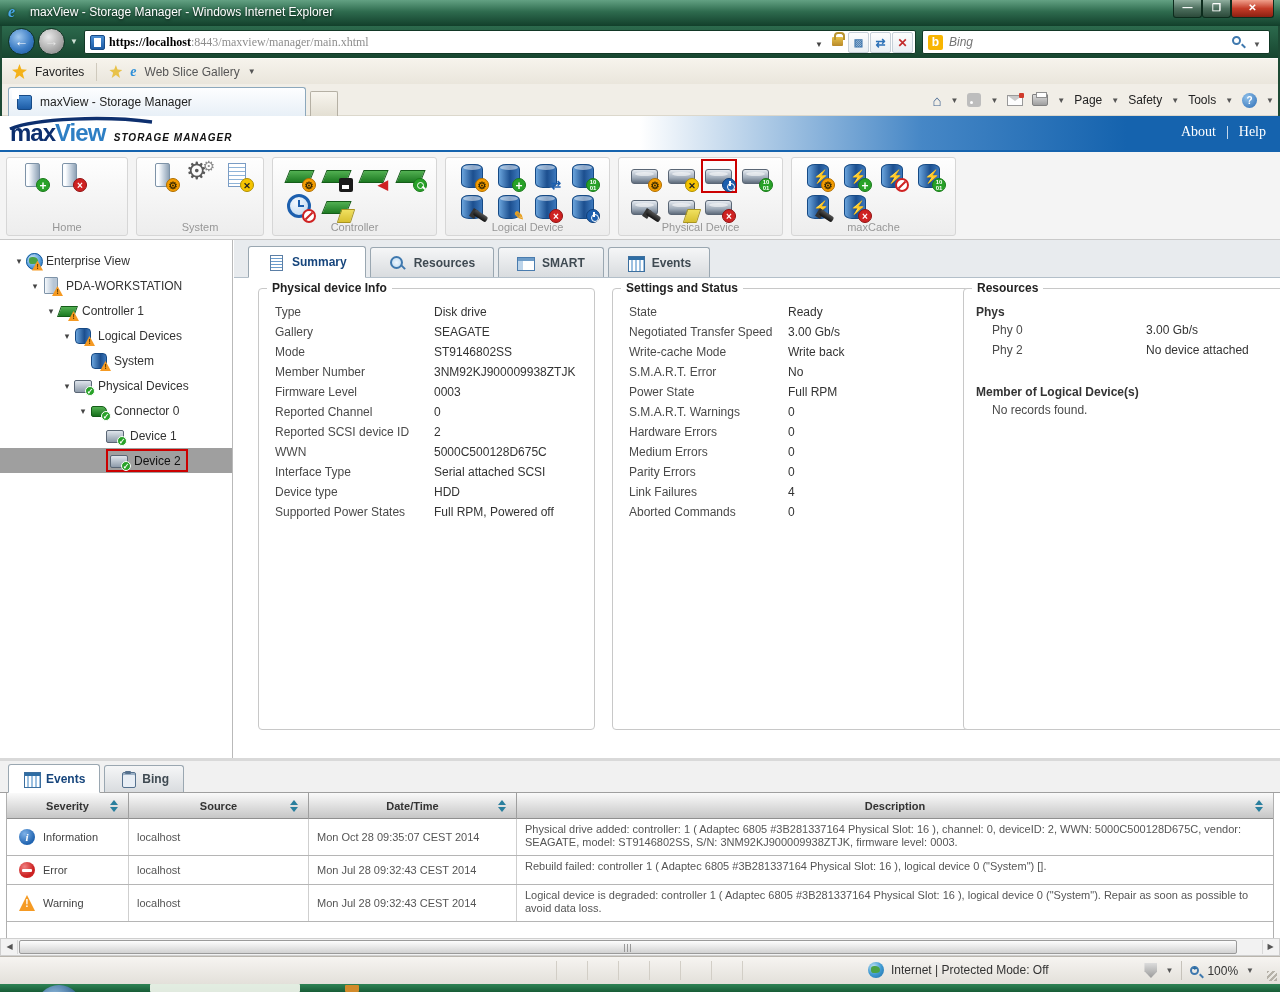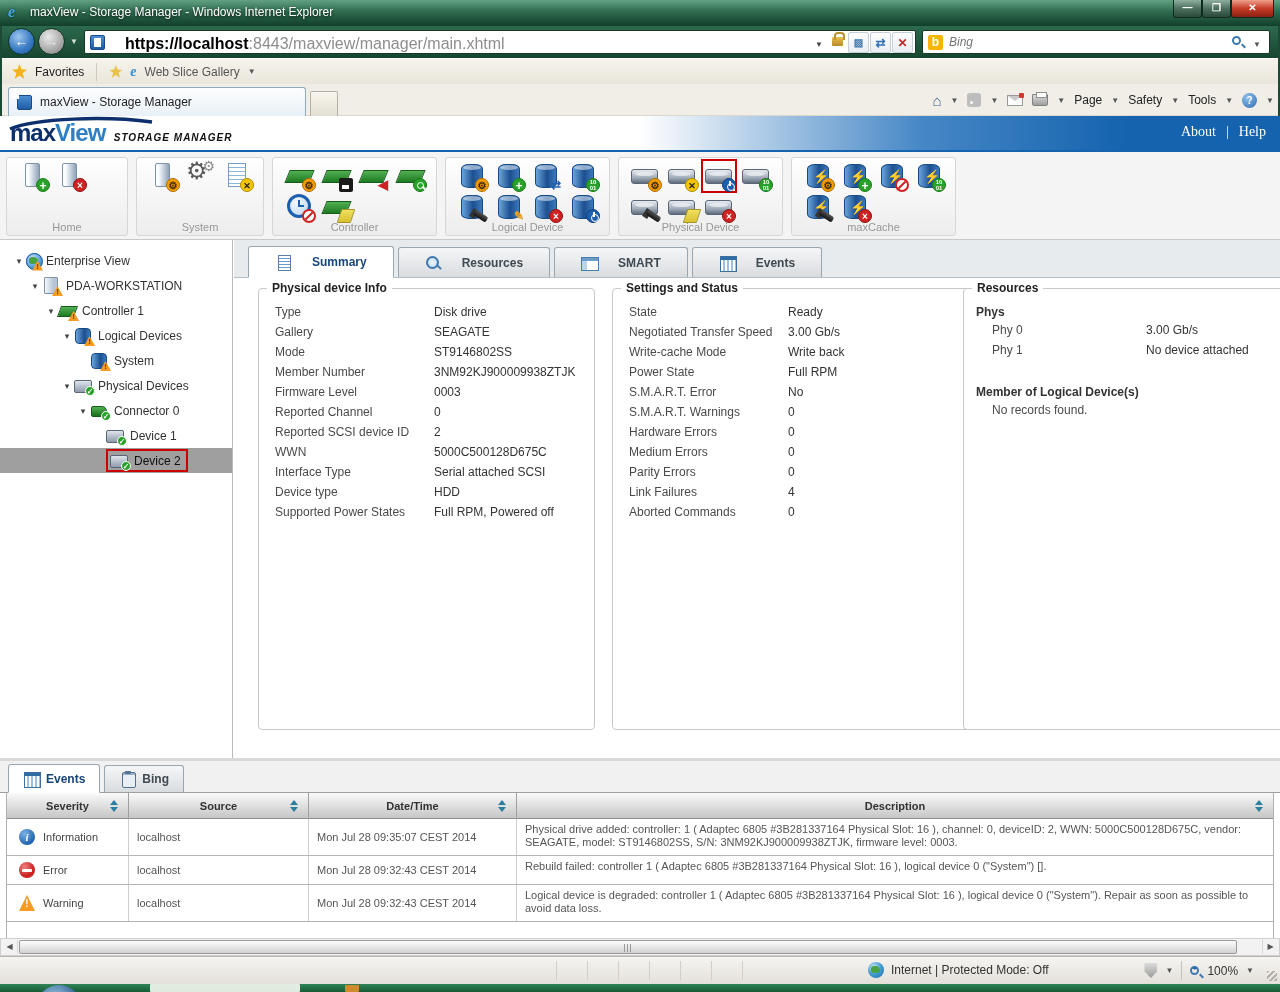--- a/index.html
+++ b/index.html
@@ -26,21 +26,21 @@
     text-align:center;color:#fff;font:bold 14px/25px "Liberation Sans",sans-serif;
     border:1px solid #0e3322;}
   .navbtn.back{left:8px;background:radial-gradient(circle at 38% 32%,#9cc6ee,#3b7cc4 55%,#1a5496);}
   .navbtn.fwd{left:38px;background:radial-gradient(circle at 38% 32%,#e9e9e9,#a8a8a8 60%,#7e7e7e);color:#e6e6e6;}
   .nav-chev{position:absolute;left:70px;top:11px;color:#cfe0d5;font-size:8px;}
   .urlfield{position:absolute;left:84px;top:4px;width:832px;height:24px;background:#fff;
     border:1px solid #123826;border-radius:2px;}
   .favicon{position:absolute;left:5px;top:4px;width:15px;height:15px;border-radius:2px;
     background:linear-gradient(#4b8fd4,#1d5ca6);border:1px solid #174a86;}
   .favicon::after{content:"";position:absolute;left:3px;top:2px;width:7px;height:9px;background:#fff;}
-  .url-text{position:absolute;left:40px;top:4px;font-size:16px;white-space:nowrap;}
+  .url-text{position:absolute;left:24px;top:4px;font-size:12px;white-space:nowrap;font-family:Liberation Serif, serif;}
   .url-host{color:#000;font-weight:bold;}
   .url-path{color:#8d8d8d;}
   .url-chev{position:absolute;right:92px;top:9px;color:#444;font-size:8px;}
   .lock-icon{position:absolute;right:72px;top:6px;width:11px;height:9px;background:linear-gradient(#e8c24a,#b8892a);
     border-radius:1px;}
   .lock-icon::before{content:"";position:absolute;left:2px;top:-5px;width:7px;height:6px;
     border:2px solid #b8942f;border-bottom:none;border-radius:4px 4px 0 0;}
   .url-btn{position:absolute;top:1px;width:21px;height:21px;border:1px solid #c6cfd8;border-radius:2px;
     background:linear-gradient(#fdfdfd,#e9eef3);text-align:center;font:bold 12px/20px "Liberation Sans",sans-serif;}
   .ub-compat{right:46px;color:#3f76ad;font-size:10px;}
@@ -178,21 +178,21 @@
     border:1px solid #145c18;border-radius:2px 5px 5px 2px;}
   .ov{position:absolute;z-index:2;text-align:center;}
   .ov-ok{right:-1px;bottom:-2px;width:10px;height:10px;border-radius:50%;background:#28a228;border:1px solid #fff;
     color:#fff;font-size:8px;line-height:9px;font-weight:bold;}
   .ov-warn{right:-1px;bottom:-2px;width:11px;height:10px;background:#f59a23;
     clip-path:polygon(50% 0,100% 100%,0 100%);color:#6b4200;font-size:8px;line-height:12px;font-weight:bold;}
 
   
   .content{position:absolute;left:234px;top:0;right:0;bottom:0;}
   .ctabs{height:38px;background:#e8ebee;border-bottom:1px solid #b3bfc9;display:flex;align-items:flex-end;padding-left:14px;gap:4px;}
-  .ctab{height:30px;display:flex;align-items:center;padding:0 26px;gap:14px;border:1px solid #9aa7b1;border-bottom:none;
+  .ctab{height:30px;display:flex;align-items:center;padding:0 18px;gap:2px;border:1px solid #9aa7b1;border-bottom:none;
     border-radius:3px 3px 0 0;background:linear-gradient(#f5f6f7,#d9dcdf);font-size:12px;font-weight:bold;color:#3f4a52;cursor:pointer;}
   .ctab.active{background:#fff;color:#16457c;height:32px;margin-bottom:-1px;border-bottom:1px solid #fff;}
   .tico{width:17px;height:16px;position:relative;display:inline-block;margin-right:6px;}
   .tico.doc::before{content:"";position:absolute;left:3px;top:1px;width:11px;height:14px;
     background:repeating-linear-gradient(180deg,#fff 0 2px,#6a9ccc 2px 3px);border:1px solid #5b7fa6;}
   .tico.magnifier::before{content:"";position:absolute;left:1px;top:1px;width:9px;height:9px;border:2px solid #3e78ae;
     border-radius:50%;background:radial-gradient(#eef6fd,#bcd9f0);}
   .tico.magnifier::after{content:"";position:absolute;left:11px;top:11px;width:6px;height:2px;background:#3e78ae;transform:rotate(45deg);}
   .tico.table::before{content:"";position:absolute;left:0;top:2px;width:16px;height:12px;border:1px solid #4a7cae;
     background:linear-gradient(90deg,#bcd4ea 0 5px,#fff 5px);box-shadow:inset 0 3px 0 #6d9cc8;}
@@ -680,26 +680,26 @@
           </div>
           <div class="prow">
             <span class="plabel">Negotiated Transfer Speed</span>
             <span class="pvalue">3.00 Gb/s</span>
           </div>
           <div class="prow">
             <span class="plabel">Write-cache Mode</span>
             <span class="pvalue">Write back</span>
           </div>
           <div class="prow">
+            <span class="plabel">S.M.A.R.T. Error</span>
+            <span class="pvalue">No</span>
+          </div>
+          <div class="prow">
             <span class="plabel">Power State</span>
             <span class="pvalue">Full RPM</span>
-          </div>
-          <div class="prow">
-            <span class="plabel">S.M.A.R.T. Error</span>
-            <span class="pvalue">No</span>
           </div>
           <div class="prow">
             <span class="plabel">S.M.A.R.T. Warnings</span>
             <span class="pvalue">0</span>
           </div>
           <div class="prow">
             <span class="plabel">Hardware Errors</span>
             <span class="pvalue">0</span>
           </div>
           <div class="prow">
@@ -724,21 +724,21 @@
     <div class="panel" style="left:729px;width:334px;">
       <span class="panel-legend">Resources</span>
       <div style="padding-top:6px;">
         <div class="rsub">Phys</div>
         <div id="phys-rows">
             <div class="rrow">
               <span class="rlabel">Phy 0</span>
               <span class="rvalue">3.00 Gb/s</span>
             </div>
             <div class="rrow">
-              <span class="rlabel">Phy 1</span>
+              <span class="rlabel">Phy 2</span>
               <span class="rvalue">No device attached</span>
             </div>
           </div>
         <div class="rsub" style="margin-top:22px;">Member of Logical Device(s)</div>
         <div class="rempty">No records found.</div>
       </div>
     </div>
   </div>
 </div>
 
@@ -760,21 +760,21 @@
         <div class="ehcell">Date/Time<span class="sort"></span></div>
         <div class="ehcell">Description<span class="sort"></span></div>
       </div>
     <div id="erows">
         <div class="erow">
           <div class="ecell">
             <span class="sev sev-info"></span>
             <span class="sevlabel">Information</span>
           </div>
           <div class="ecell">localhost</div>
-          <div class="ecell">Mon Jul 28 09:35:07 CEST 2014</div>
+          <div class="ecell">Mon Oct 28 09:35:07 CEST 2014</div>
           <div class="ecell desc">Physical drive added: controller: 1 ( Adaptec 6805 #3B281337164 Physical Slot: 16 ), channel: 0, deviceID: 2, WWN: 5000C500128D675C, vendor: SEAGATE, model: ST9146802SS, S/N: 3NM92KJ900009938ZTJK, firmware level: 0003.</div>
         </div>
         <div class="erow">
           <div class="ecell">
             <span class="sev sev-error"></span>
             <span class="sevlabel">Error</span>
           </div>
           <div class="ecell">localhost</div>
           <div class="ecell">Mon Jul 28 09:32:43 CEST 2014</div>
           <div class="ecell desc">Rebuild failed: controller 1 ( Adaptec 6805 #3B281337164 Physical Slot: 16 ), logical device 0 ("System") [].</div>

